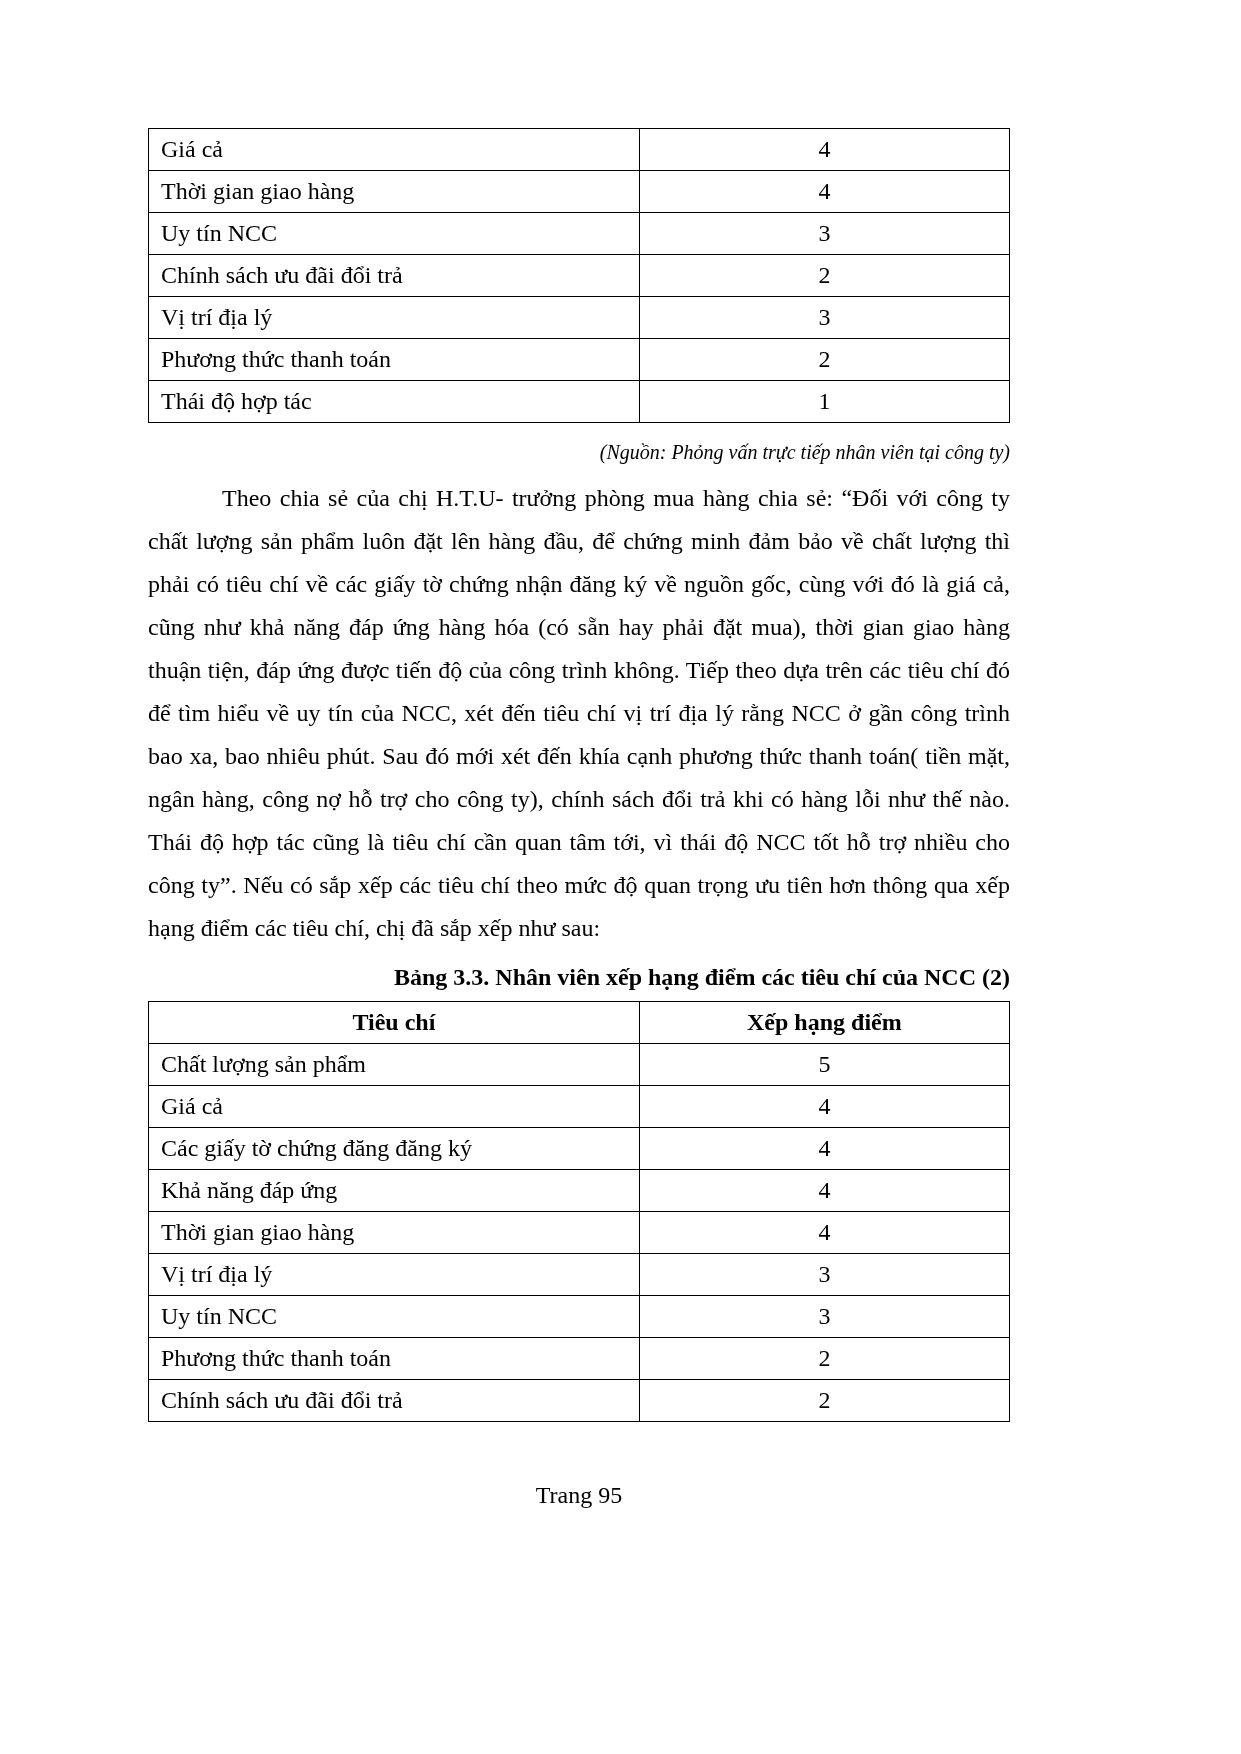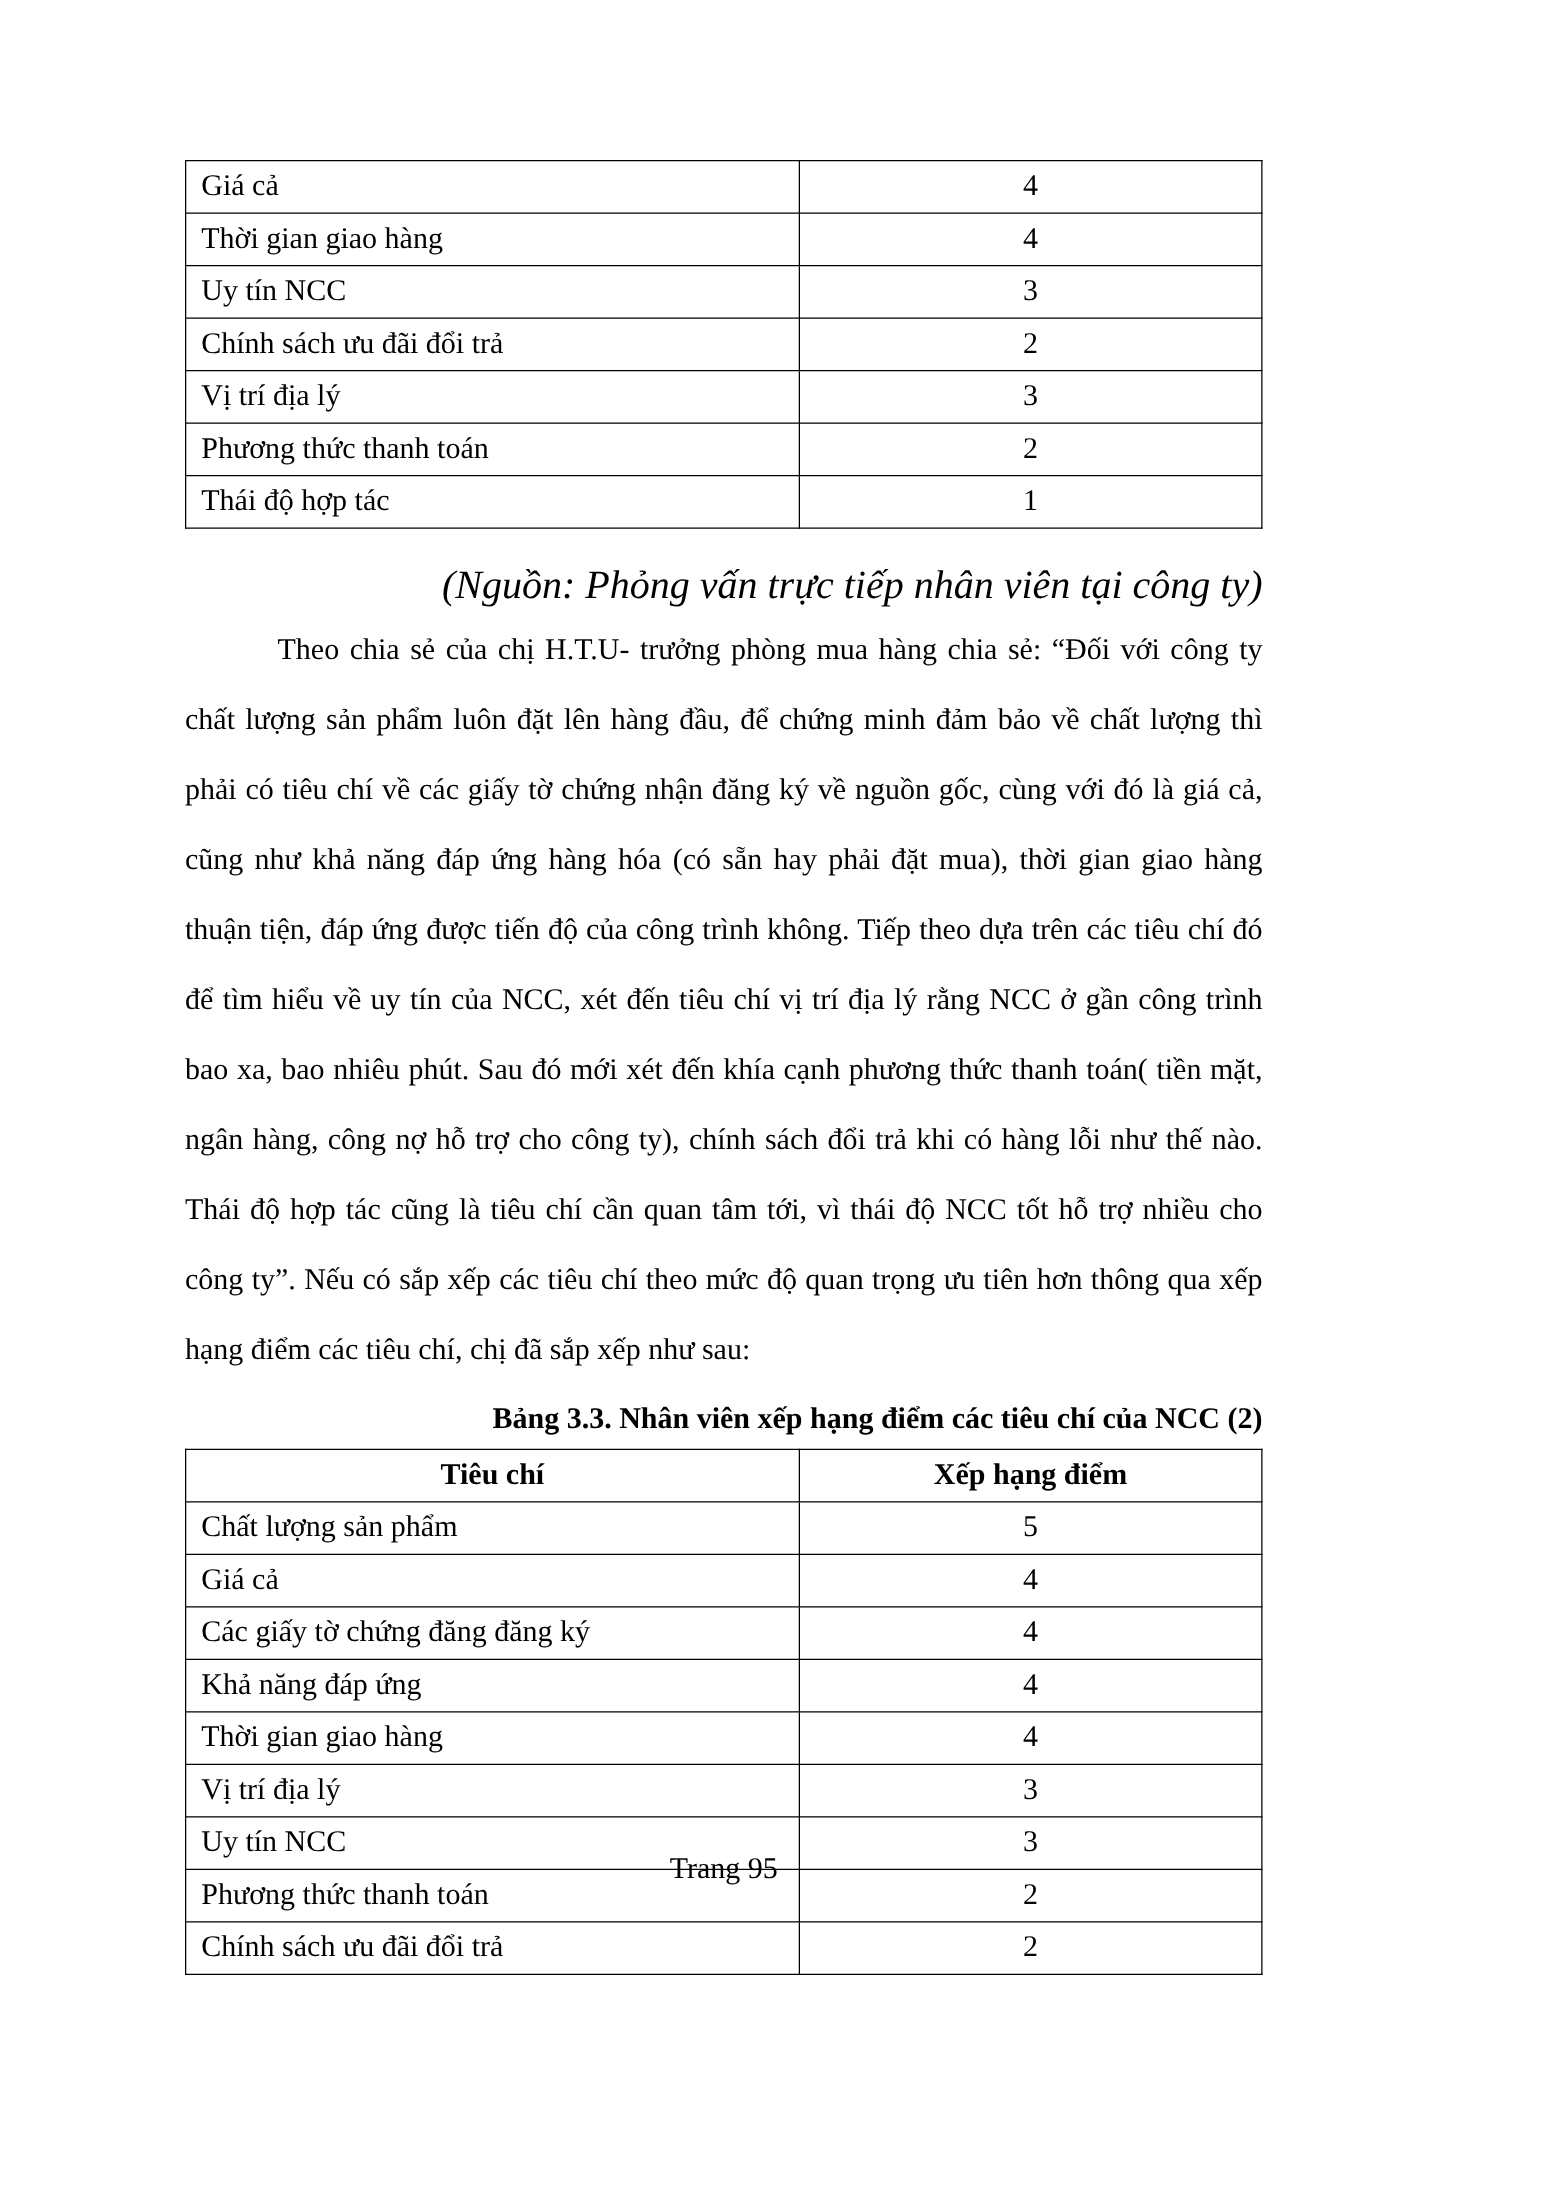--- a/index.html
+++ b/index.html
@@ -39,30 +39,30 @@
     vertical-align: middle;
     font-weight: normal;
   }
   table.data-table th {
     font-weight: bold;
     text-align: center;
   }
   td.cell-label { text-align: left; }
   td.cell-value { text-align: center; }
   .source-note {
-    margin: 23px 0 0 0;
-    font-size: 32px;
+    margin: 8px 0 0 0;
+    font-size: 20px;
     line-height: 42px;
     font-style: italic;
     text-align: right;
   }
   .body-paragraph {
     margin: 4px 0 0 0;
     font-size: 24px;
-    line-height: 56px;
+    line-height: 43px;
     text-align: justify;
     text-indent: 74px;
   }
   .table-title {
     margin: 14px 0 10px 0;
     font-size: 24px;
     font-weight: bold;
     text-align: right;
   }
   .page-footer {

